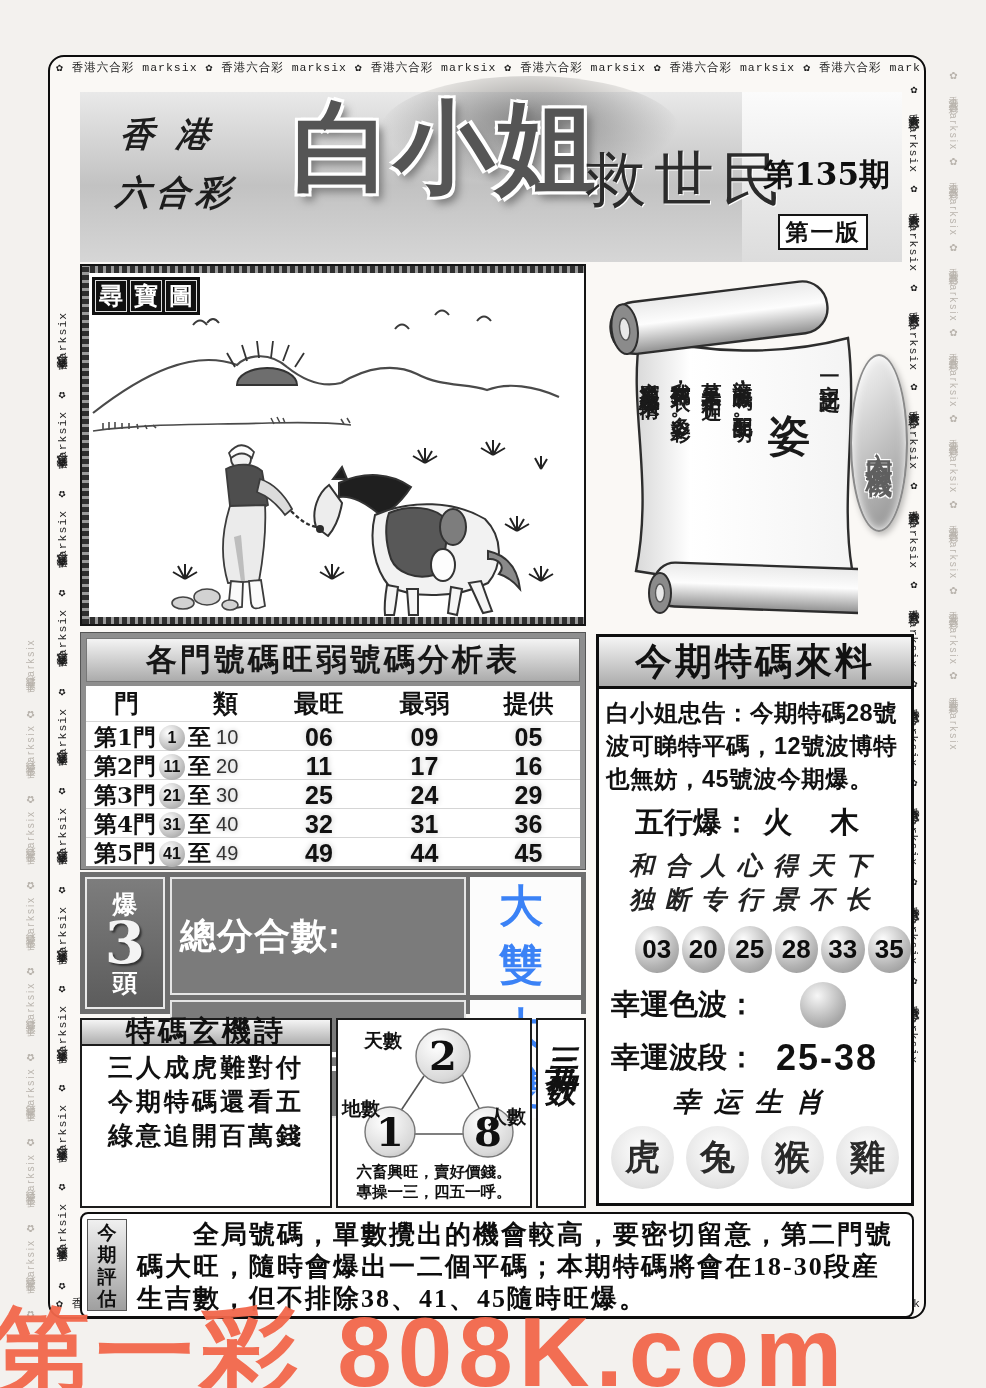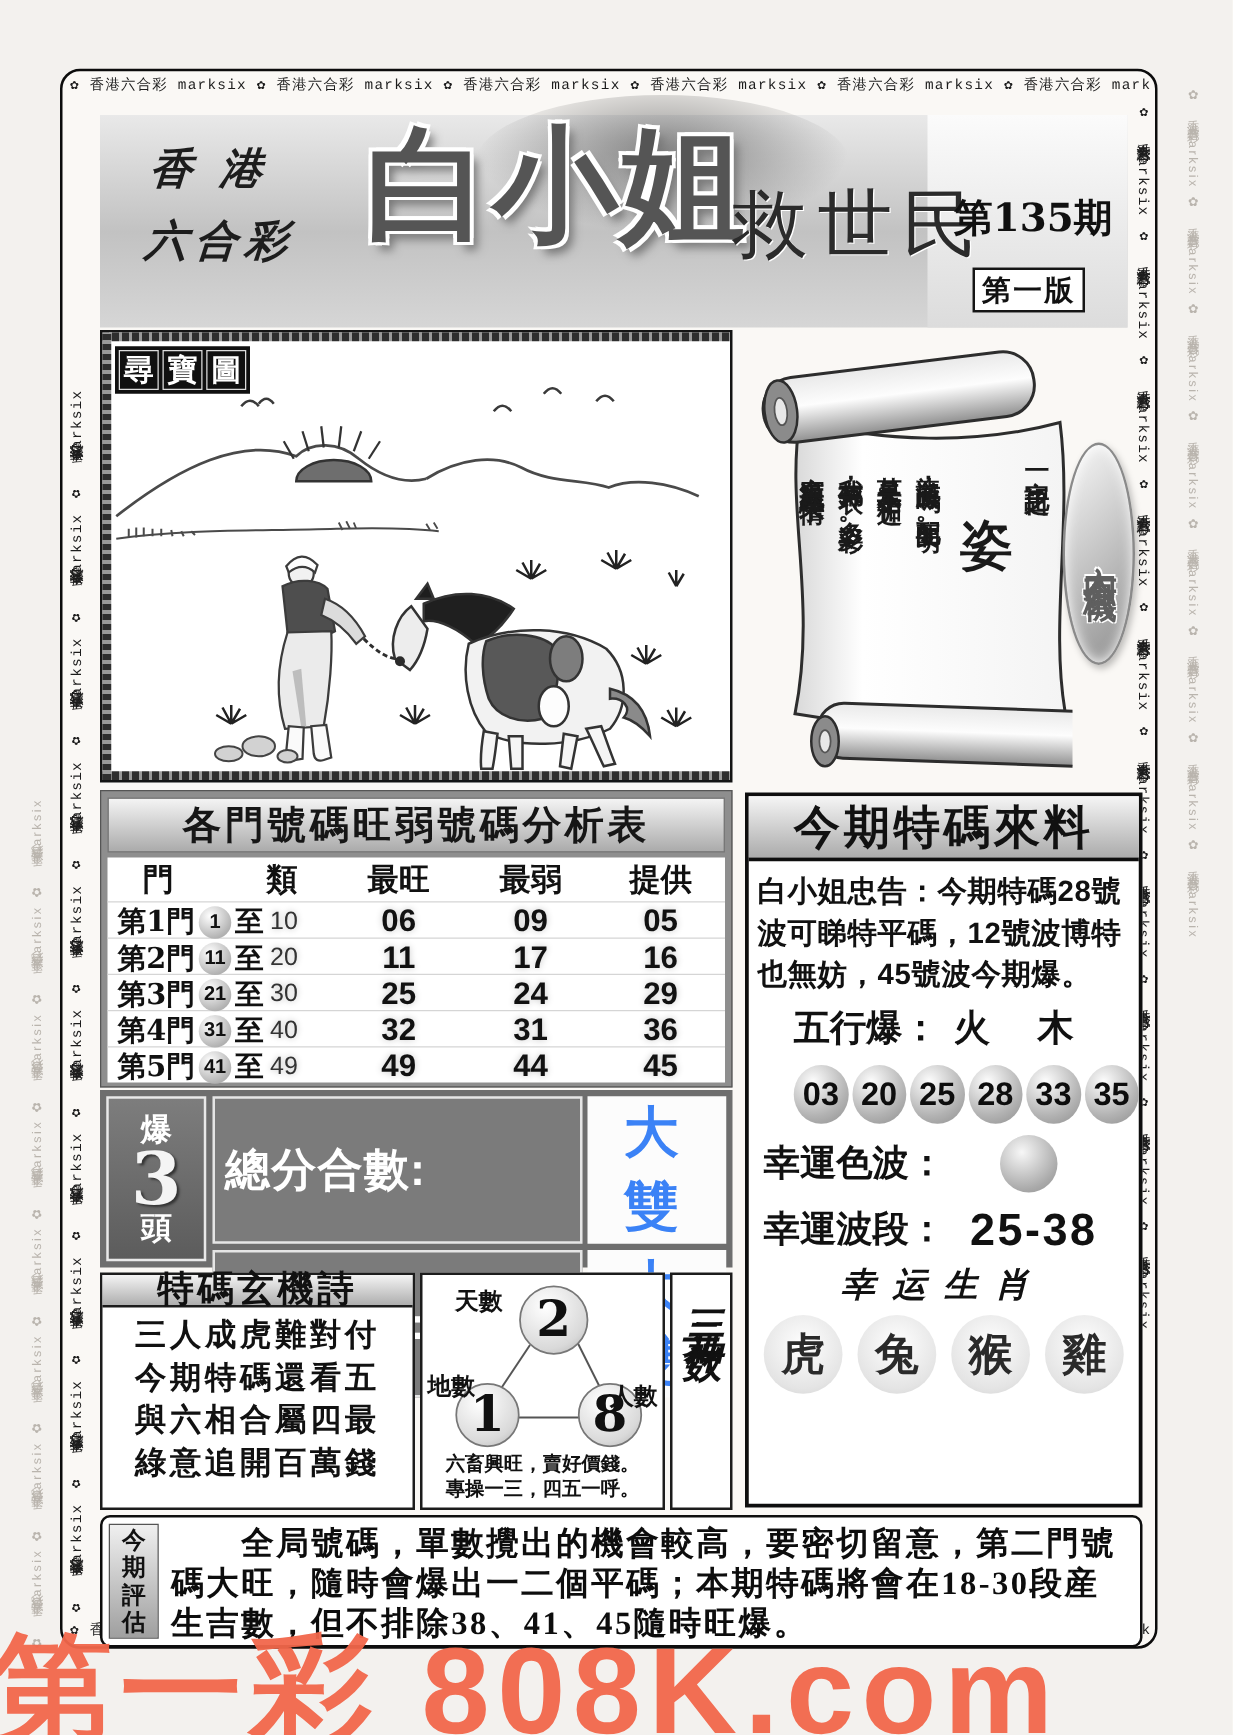--- a/index.html
+++ b/index.html
@@ -431,21 +431,20 @@
         <div class="boom-value">大雙</div>
       </div>
     </div>
   </div>
 
   <div id="poem">
     <div id="poem-title">特碼玄機詩</div>
     <div id="poem-lines">
       <p>三人成虎難對付</p>
       <p>今期特碼還看五</p>
-      <p>與六相合屬四最</p>
       <p>綠意追開百萬錢</p>
     </div>
   </div>
 
   <div id="triangle">
     <svg width="192" height="138" viewBox="0 0 192 138">
       <defs>
         <radialGradient id="nodeg" cx=".38" cy=".3" r=".9">
           <stop offset="0" stop-color="#ffffff"></stop>
             <stop offset=".7" stop-color="#d9d9d9"></stop>
@@ -475,20 +474,24 @@
     <span>三元神数</span>
   </div>
 
   <div id="special">
     <div id="special-title">今期特碼來料</div>
     <div id="advice">白小姐忠告：今期特碼28號波可睇特平碼，12號波博特也無妨，45號波今期爆。</div>
     <div id="wuxing">
       <span>五行爆：</span>
       <span class="wx-val">火木</span>
     </div>
+    <div id="calligraphy">
+      <div>和合人心得天下</div>
+      <div>独断专行景不长</div>
+    </div>
     <div id="balls">
       <span class="ball">03</span>
       <span class="ball">20</span>
       <span class="ball">25</span>
       <span class="ball">28</span>
       <span class="ball">33</span>
       <span class="ball">35</span>
     </div>
     <div class="sp-row">
       <span class="sp-label">幸運色波：</span>

